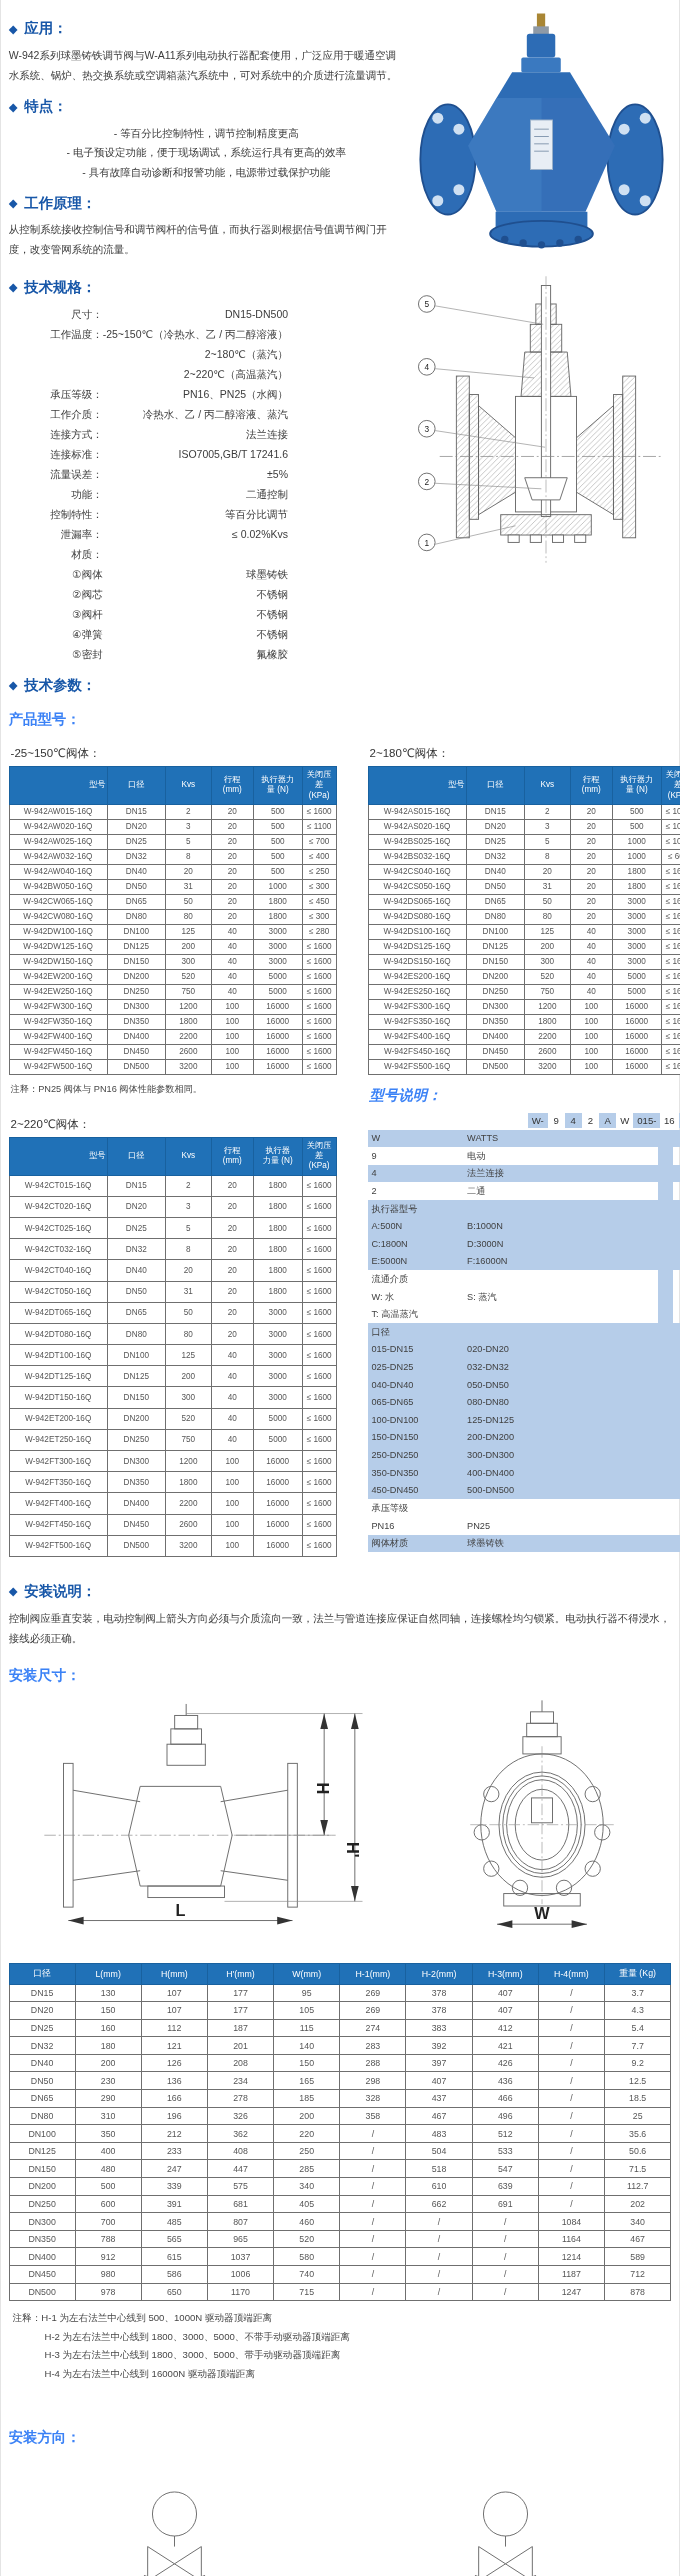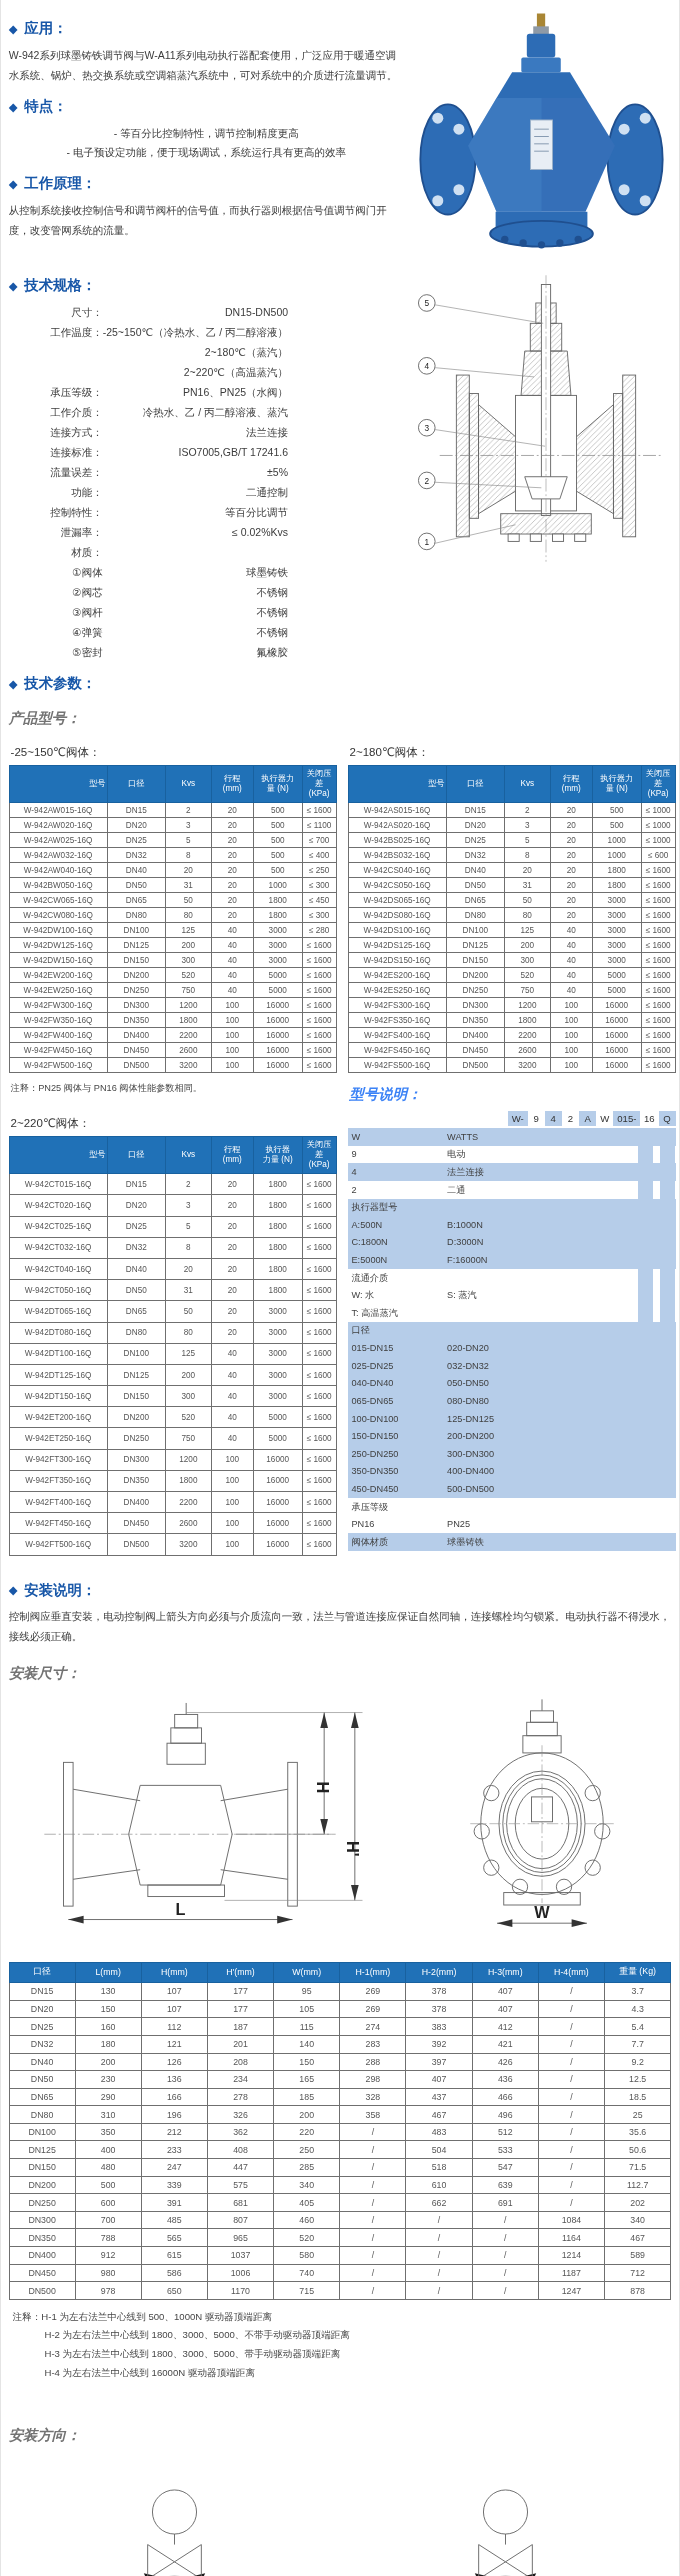--- a/index.html
+++ b/index.html
@@ -1,33 +1,33 @@
 <!DOCTYPE html>
 <html><head>
 <meta charset="utf-8">
 <style>
   html,body{margin:0;padding:0;background:#f2f2f2;}
   body{font-family:"Liberation Sans","DejaVu Sans",sans-serif;color:#3c3c3c;}
   .page{width:680px;min-height:2576px;margin:0 auto;background:#ffffff;box-sizing:border-box;padding:7.7px 7.7px 29px 7.7px;border-left:1px solid #e4e4e4;border-right:1px solid #e4e4e4;}
   h2.sec{color:#1857a8;font-size:14.4px;font-weight:bold;margin:11.5px 0 7.7px 0;display:flex;align-items:center;}
   h2.sec .dia{font-size:11.5px;margin-right:6.7px;color:#1857a8;}
-  h3.sub{font-size:14.4px;color:#737373;margin:15.3px 0 5.8px 0;font-weight:bold;font-style:italic;}
+  h3.sub{font-size:14.4px;color:#3b82f6;margin:15.3px 0 5.8px 0;font-weight:bold;}
   p.body{font-size:10.5px;line-height:1.9;margin:1.9px 0 5.8px 0;width:395px;}
   .feat-list{margin:0 0 3.8px 0;}
   .feat-list .feat{font-size:10.5px;line-height:1.85;width:395px;text-align:center;}
   .row1,.row2{display:flex;}
   .row1 .col-left,.row2 .col-left{width:403px;flex:0 0 403px;}
   .row1 .col-right,.row2 .col-right{flex:1;display:flex;justify-content:center;align-items:flex-start;}
   
   .spec-table{border-collapse:collapse;font-size:10.5px;color:#3c3c3c;}
   .spec-table td{padding:2.4px 0;vertical-align:top;line-height:1.45;text-align:right;}
   .spec-table td:first-child{width:94px;}
   
   .params-block{margin-top:5.8px;}
-  .tables-row{display:flex;gap:11px;}
+  .tables-row{display:flex;gap:31px;}
   .tcol{width:328px;flex:0 0 328px;}
   .tcap{font-size:11.5px;color:#333;margin:11.5px 0 4.8px 1.9px;}
   table.ptable{width:100%;border-collapse:collapse;font-size:8.2px;text-align:center;color:#565656;table-layout:fixed;}
   table.ptable th{background:#2071b7;color:#ffffff;font-weight:normal;padding:2.9px 1px;white-space:pre-line;border:1px solid #18619f;line-height:1.25;}
   table.ptable td{border:1px solid #6f6f6f;padding:2.5px 1px;background:#fff;}
   table.ptable th:nth-child(1){width:29%;text-align:right;}
   table.ptable th:nth-child(2){width:17%;}
   table.ptable th:nth-child(3){width:13%;}
   table.ptable th:nth-child(4){width:12%;margin-left:40px;}
   table.ptable th:nth-child(5){width:14%;}
@@ -76,20 +76,21 @@
           <span>应用：</span>
         </h2>
       <p class="body">W-942系列球墨铸铁调节阀与W-A11系列电动执行器配套使用，广泛应用于暖通空调水系统、锅炉、热交换系统或空调箱蒸汽系统中，可对系统中的介质进行流量调节。</p>
       <h2 class="sec">
           <span class="dia">◆</span>
           <span>特点：</span>
         </h2>
       <div class="feat-list">
           <div class="feat">- 等百分比控制特性，调节控制精度更高</div>
           <div class="feat">- 电子预设定功能，便于现场调试，系统运行具有更高的效率</div>
+          <div class="feat">- 具有故障自动诊断和报警功能，电源带过载保护功能</div>
         </div>
       <h2 class="sec">
           <span class="dia">◆</span>
           <span>工作原理：</span>
         </h2>
       <p class="body">从控制系统接收控制信号和调节阀杆的信号值，而执行器则根据信号值调节阀门开度，改变管网系统的流量。</p>
     </div>
     <div class="col-right">
 
       <svg width="257" height="257" viewBox="0 0 280 280">

